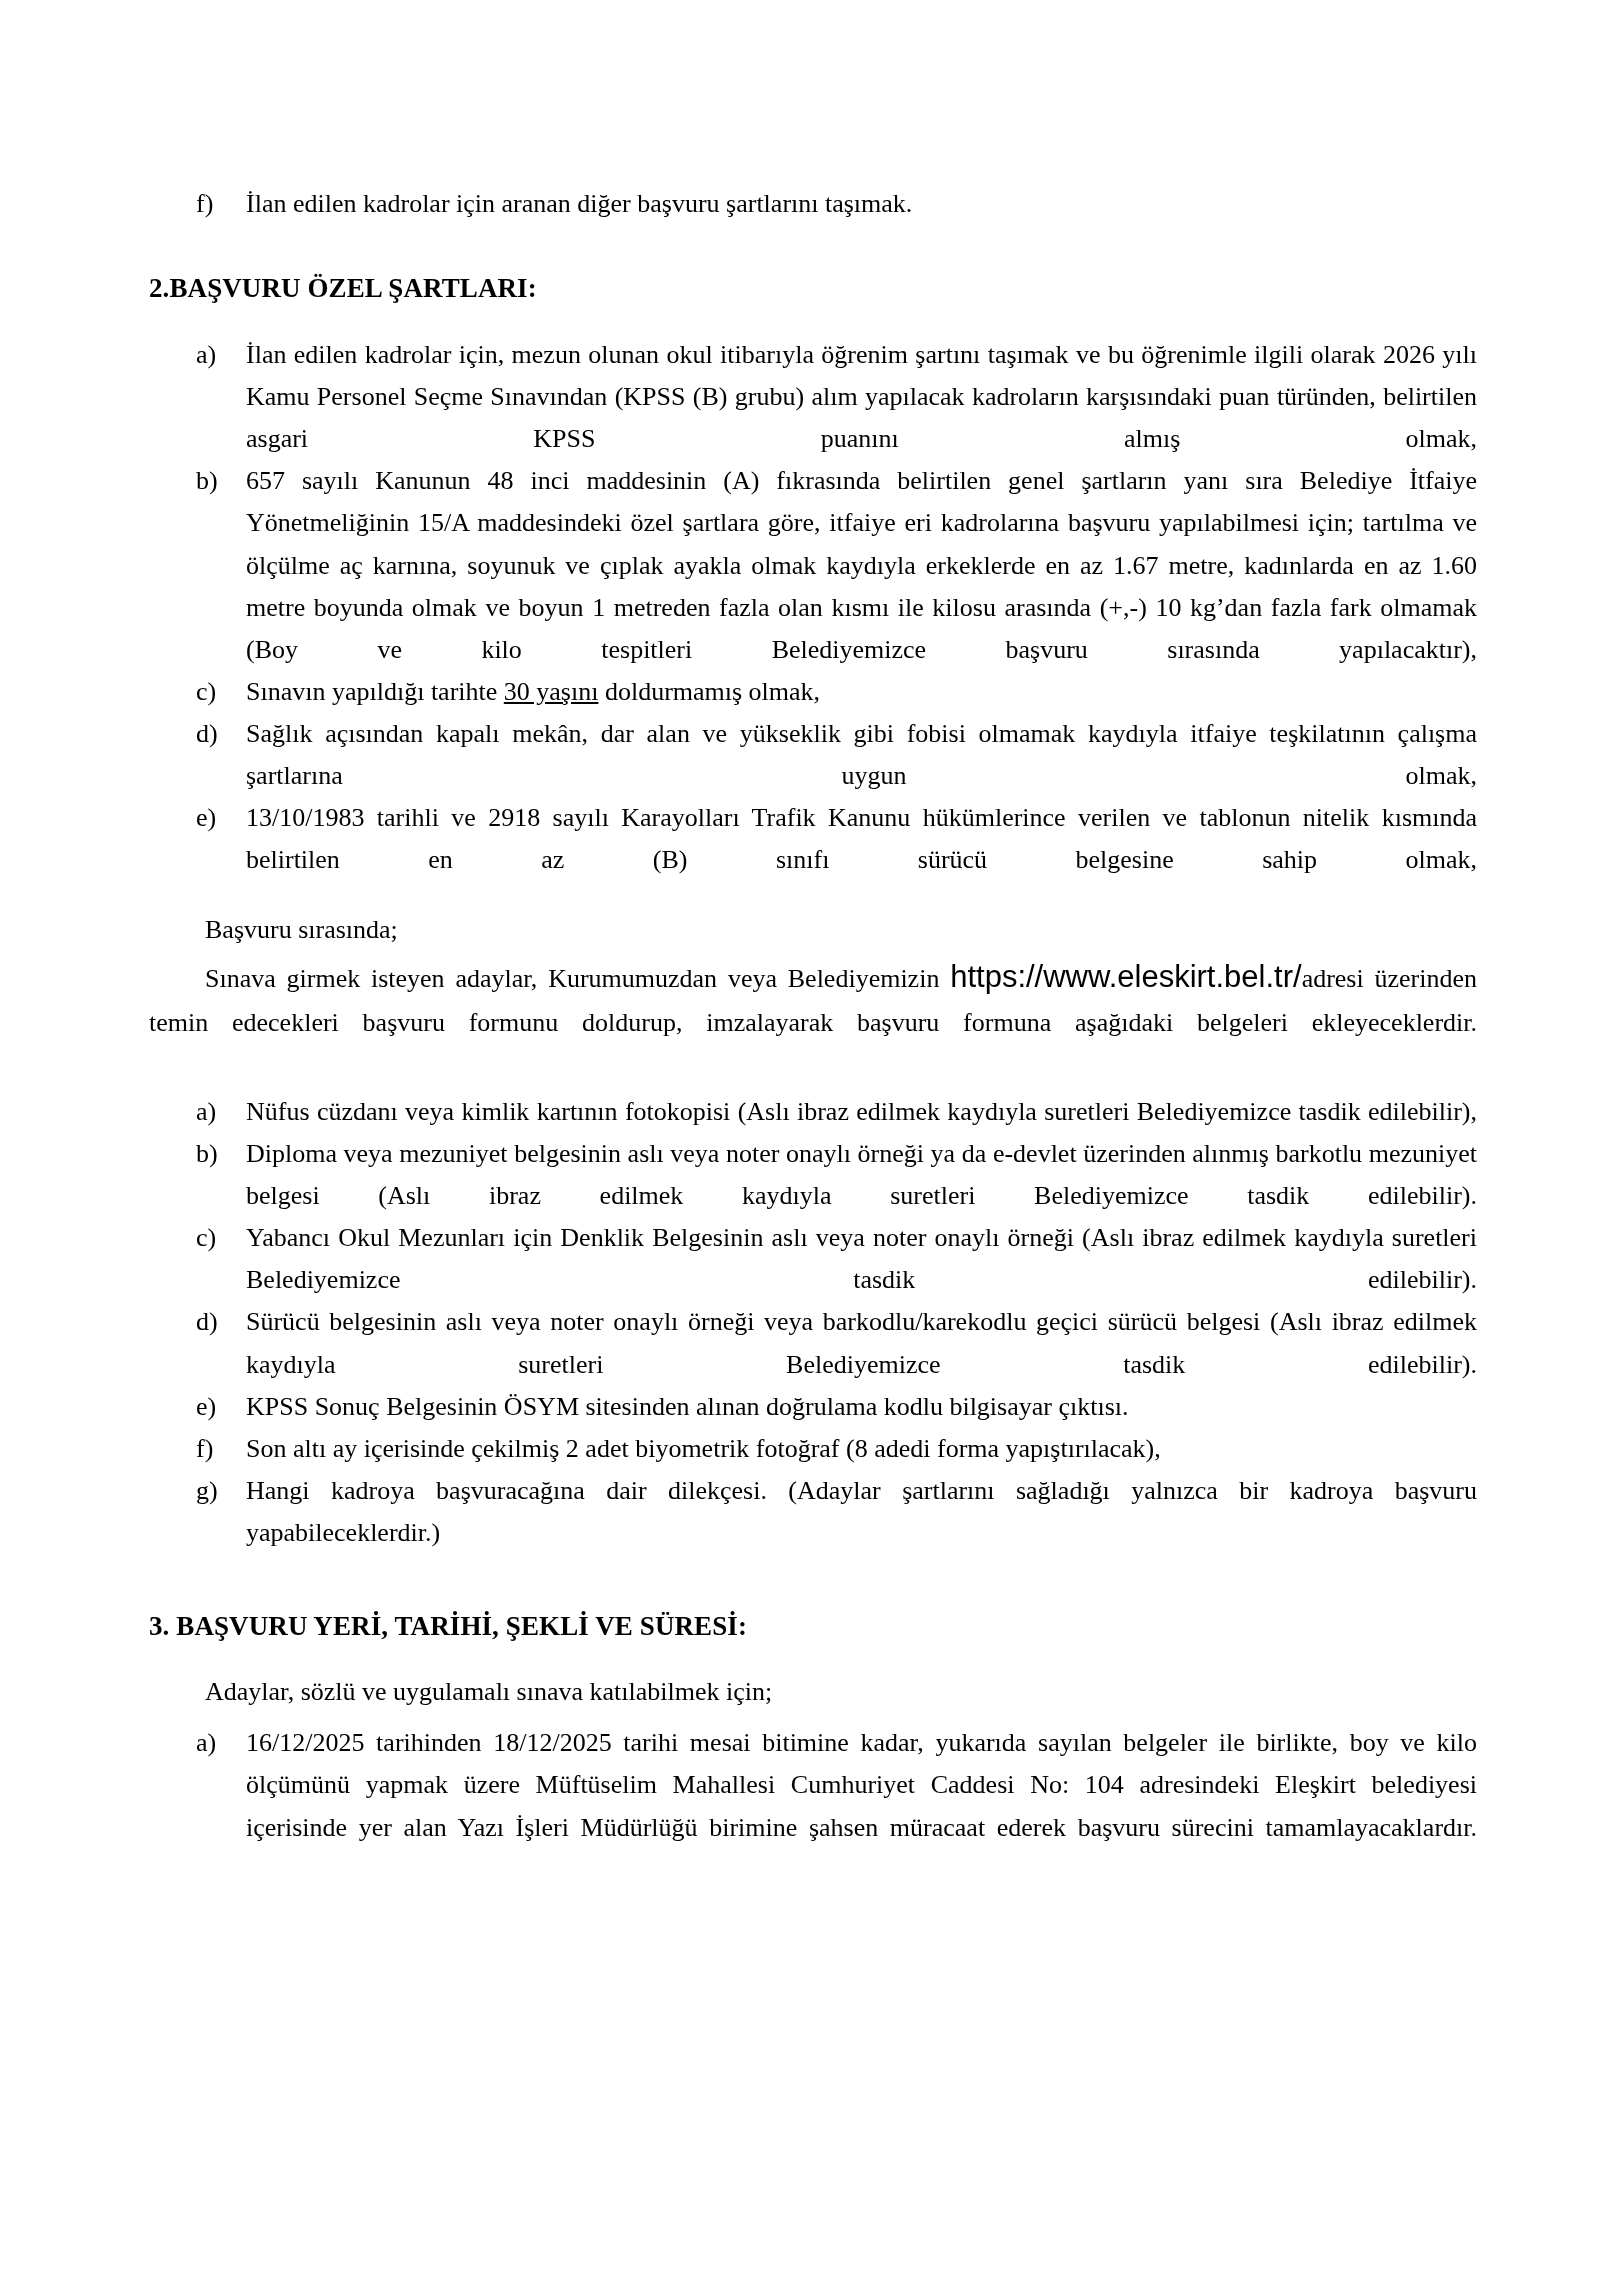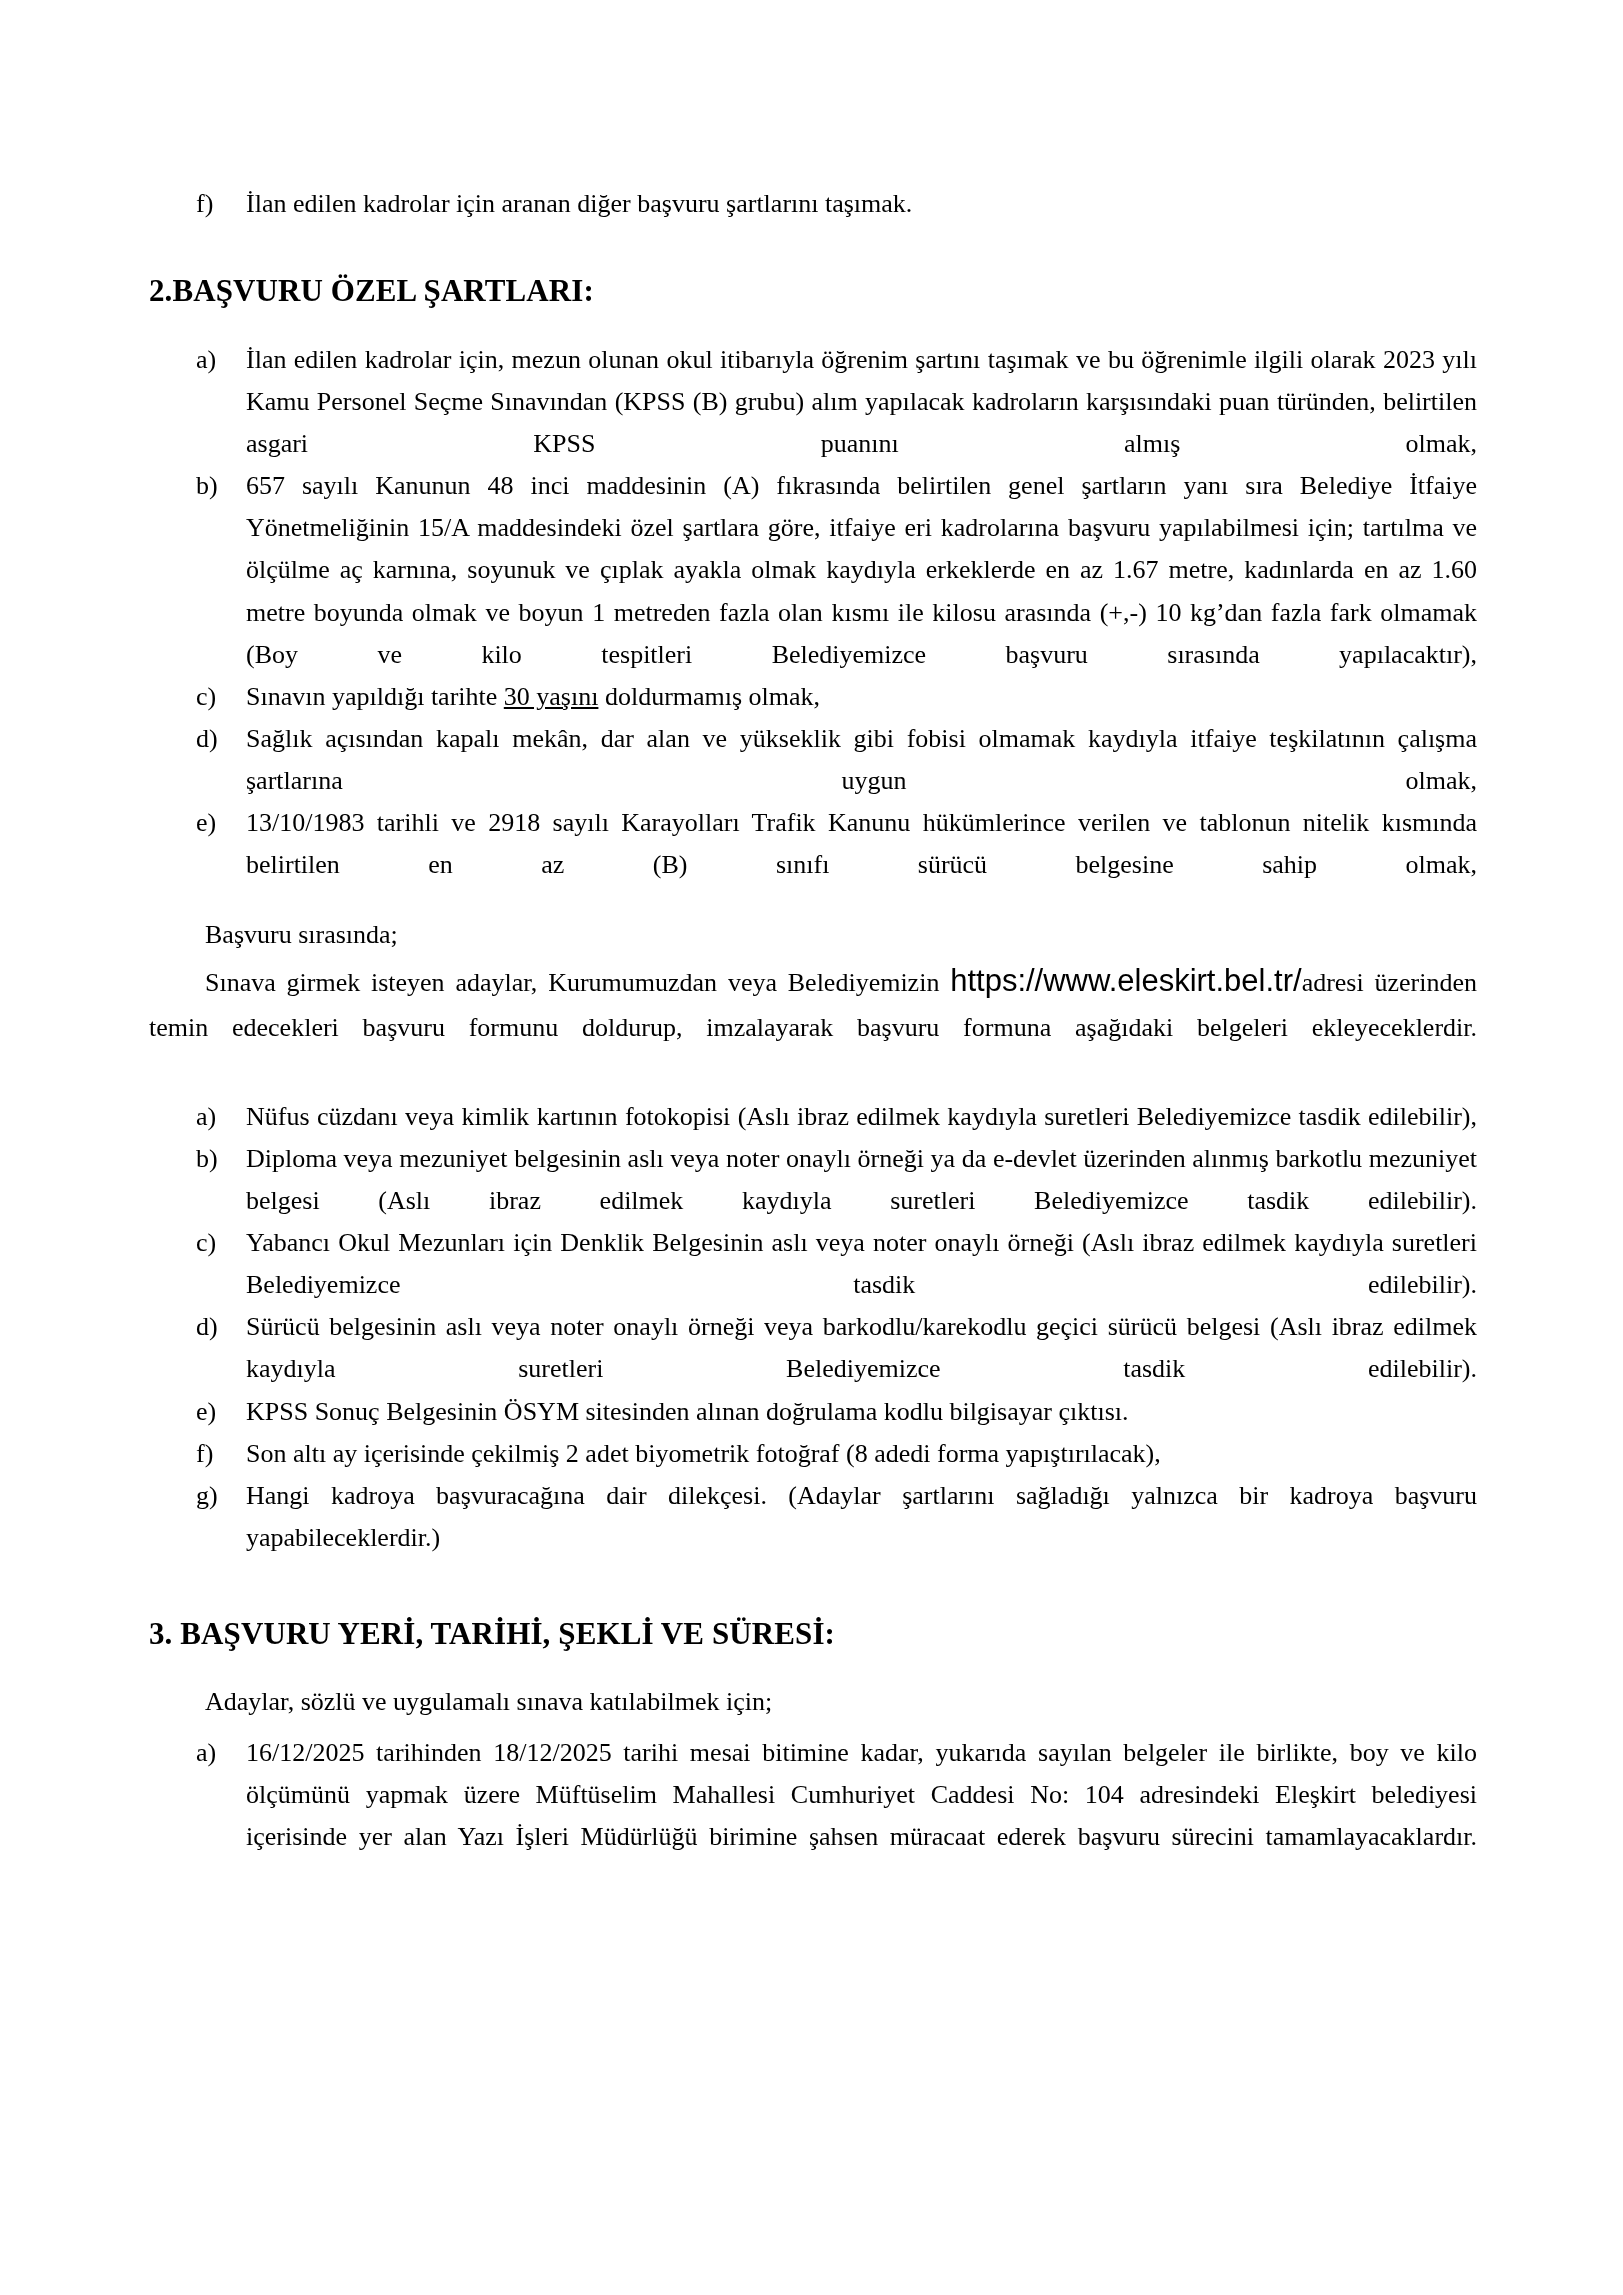--- a/index.html
+++ b/index.html
@@ -24,21 +24,21 @@
   .content {
     position: absolute;
     left: 149px;
     top: 183px;
     width: 1328px;
   }
 
   
   .heading {
     font-weight: bold;
-    font-size: 31px;
+    font-size: 27px;
     line-height: 1.22;
     letter-spacing: 0.1px;
     margin: 0;
     text-align: left;
   }
   .heading-gap-top-lg { margin-top: 47px; }
   .heading-gap-top-xl { margin-top: 56px; }
 
   
   .para {
@@ -109,21 +109,21 @@
         <span class="marker">f)</span>
         <span class="item-text">İlan edilen kadrolar için aranan diğer başvuru şartlarını taşımak.</span>
       </li>
     </ul>
 
     <p class="heading heading-gap-top-lg">2.BAŞVURU ÖZEL ŞARTLARI:</p>
 
     <ul class="list list-gap-top">
       <li class="list-item tight">
         <span class="marker">a)</span>
-        <span class="item-text force-justify">İlan edilen kadrolar için, mezun olunan okul itibarıyla öğrenim şartını taşımak ve bu öğrenimle ilgili olarak 2023 yılı Kamu Personel Seçme Sınavından (KPSS (B) grubu) alım yapılacak kadroların karşısındaki puan türünden, belirtilen asgari KPSS puanını almış olmak,</span>
+        <span class="item-text force-justify">İlan edilen kadrolar için, mezun olunan okul itibarıyla öğrenim şartını taşımak ve bu öğrenimle ilgili olarak 2026 yılı Kamu Personel Seçme Sınavından (KPSS (B) grubu) alım yapılacak kadroların karşısındaki puan türünden, belirtilen asgari KPSS puanını almış olmak,</span>
       </li>
       <li class="list-item tight">
         <span class="marker">b)</span>
         <span class="item-text force-justify">657 sayılı Kanunun 48 inci maddesinin (A) fıkrasında belirtilen genel şartların yanı sıra Belediye İtfaiye Yönetmeliğinin 15/A maddesindeki özel şartlara göre, itfaiye eri kadrolarına başvuru yapılabilmesi için; tartılma ve ölçülme aç karnına, soyunuk ve çıplak ayakla olmak kaydıyla erkeklerde en az 1.67 metre, kadınlarda en az 1.60 metre boyunda olmak ve boyun 1 metreden fazla olan kısmı ile kilosu arasında (+,-) 10 kg’dan fazla fark olmamak (Boy ve kilo tespitleri Belediyemizce başvuru sırasında yapılacaktır),</span>
       </li>
       <li class="list-item tight">
         <span class="marker">c)</span>
         <span class="item-text"><span>Sınavın yapıldığı tarihte </span><u class="ul">30 yaşını</u><span> doldurmamış olmak,</span></span>
       </li>
       <li class="list-item tight">

